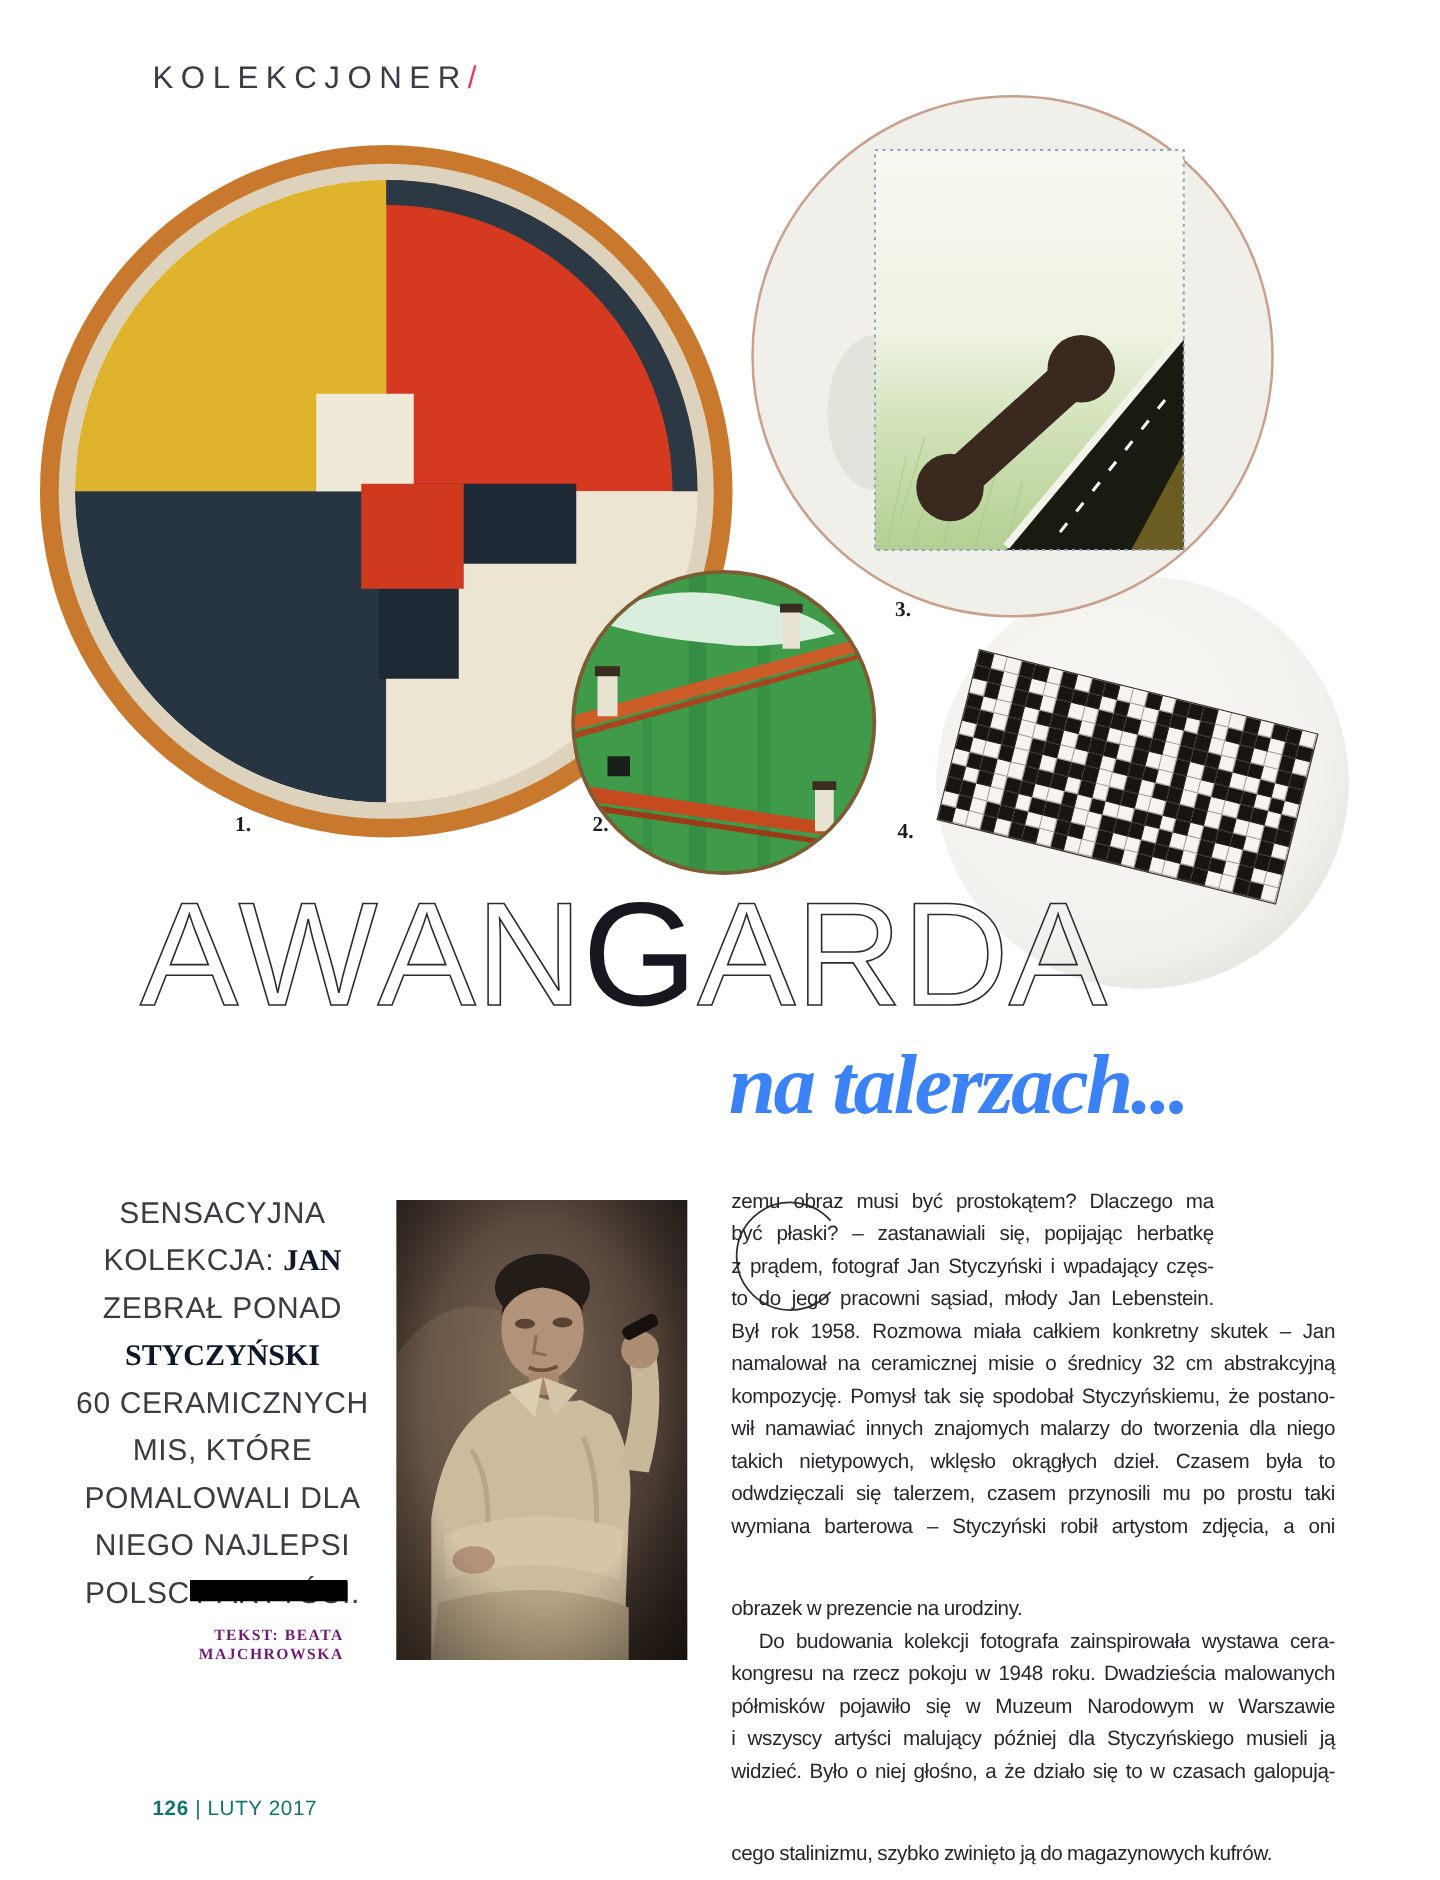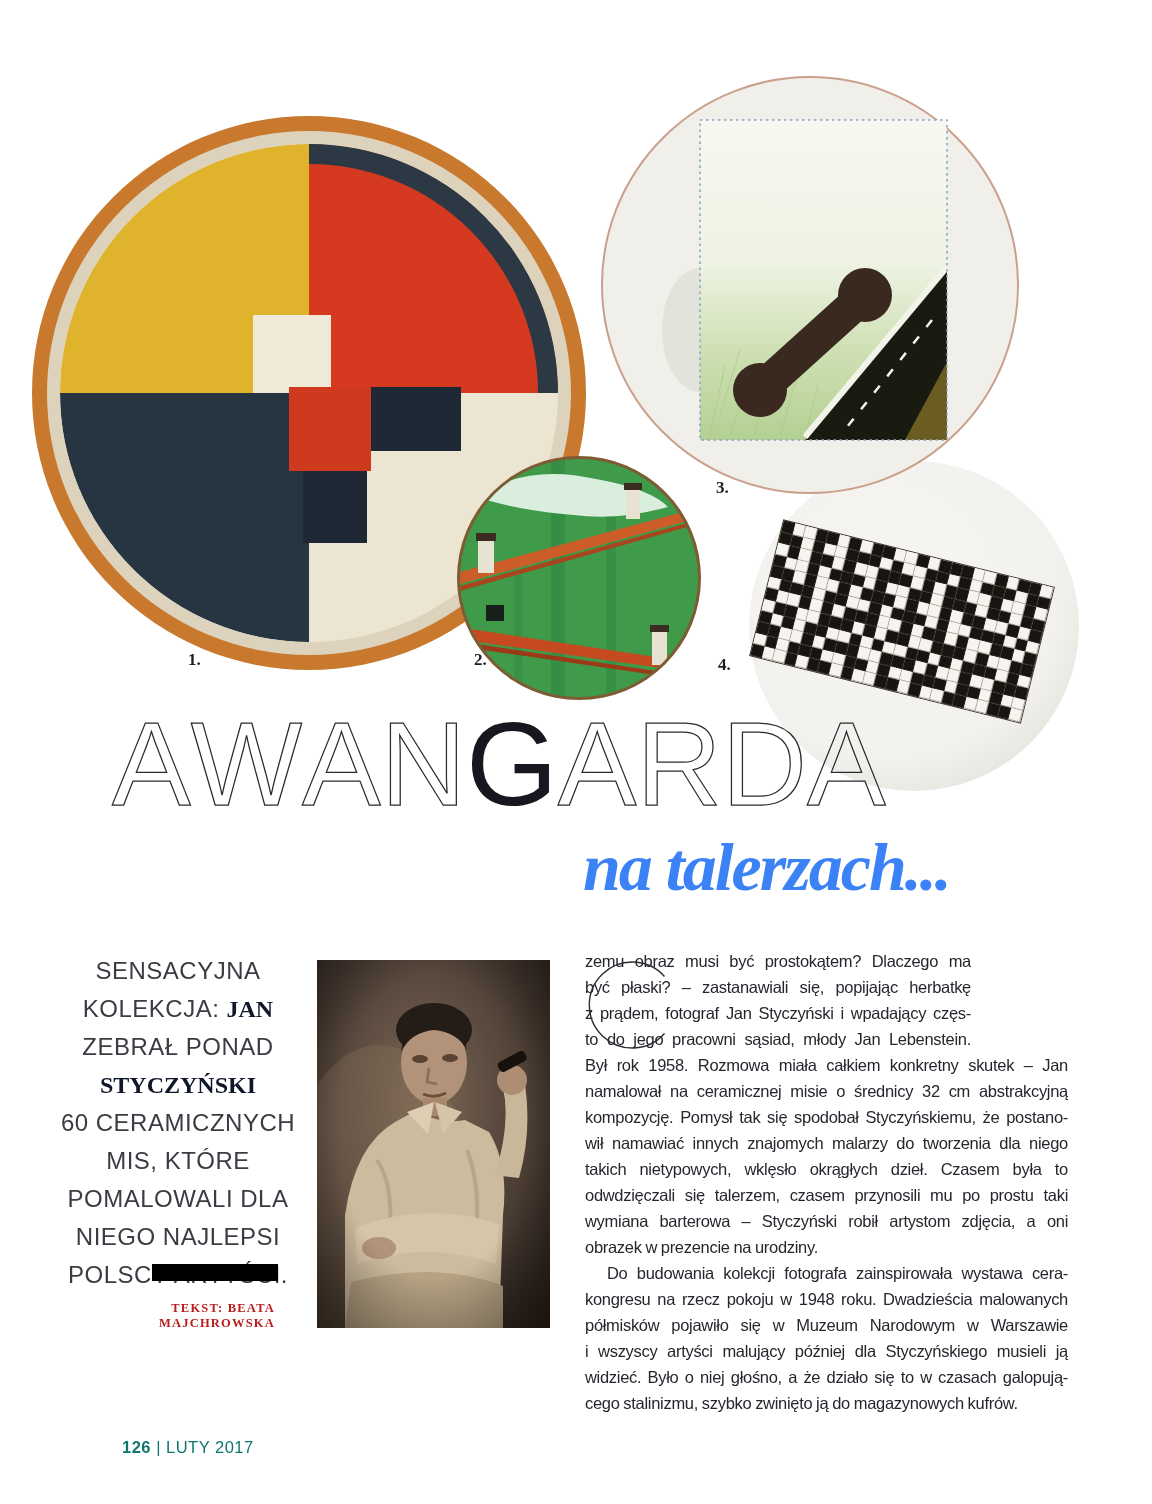--- a/index.html
+++ b/index.html
@@ -23,27 +23,27 @@
   #subtitle{left:583px;top:828px;width:500px;font-family:"Liberation Serif",serif;
      font-weight:bold;font-style:italic;font-size:68px;letter-spacing:-2px;color:#3b82f6;
      white-space:nowrap;z-index:31;}
 
   
   #sidebar{left:58px;top:952px;width:240px;text-align:right;}
   #sidebar .sline{font-size:24px;line-height:38px;letter-spacing:0.5px;font-weight:300;color:#3b3b44;text-align:center;}
   #sidebar .bserif{font-family:"Liberation Serif",serif;font-weight:bold;color:#0f172a;letter-spacing:0;}
   #black-bar{left:152px;top:1264px;width:126px;height:17px;background:#000;}
   #byline{left:60px;top:1301px;width:215px;text-align:right;font-family:"Liberation Serif",serif;
-     font-weight:bold;font-size:12.5px;letter-spacing:1.2px;color:#b91c1c;}
+     font-weight:bold;font-size:12.5px;letter-spacing:1.2px;color:#701a75;}
 
   
   #article{left:585px;top:948px;width:483px;}
   .jline{font-size:16.5px;line-height:26px;letter-spacing:-0.3px;word-spacing:-0.5px;color:#26262e;
      text-align:justify;text-align-last:justify;}
-  .jline.lastline{text-align-last:left;}
+  .jline.lastline{text-align-last:left;margin-top:40px;}
   .jline.pindent{text-indent:22px;}
   #p1-indent{width:386px;}
   #dropcap-wrap{left:586px;top:958px;width:92px;height:92px;z-index:5;}
 
   #footer{left:122px;top:1438px;font-size:16.5px;color:#0f766e;letter-spacing:0.5px;}
   #footer .pn{font-weight:bold;}
 
   
   #crossword{left:762px;top:551px;width:278px;height:139px;transform:rotate(14deg);
      display:flex;flex-direction:column;border:1px solid #3a352e;z-index:12;}
@@ -52,20 +52,21 @@
   .xcell.b{background:#181410;}
   .xcell.w{background:#f6f4ef;}
 
   svg{display:block;}
 </style>
 </head>
 <body>
 
 <div id="page">
 
+  <div class="abs" id="kicker"><span>KOLEKCJONER</span><span class="slash">/</span></div>
 
   <div class="abs" style="left:748px;top:460px;z-index:10;">
     <svg width="332" height="332" viewBox="0 0 332 332">
       <defs>
         <radialGradient id="p4g" cx="42%" cy="38%" r="70%">
           <stop offset="0%" stop-color="#f7f6f3"></stop>
             <stop offset="75%" stop-color="#f2f1ed"></stop>
             <stop offset="100%" stop-color="#e4e2db"></stop>
         </radialGradient>
       </defs>

